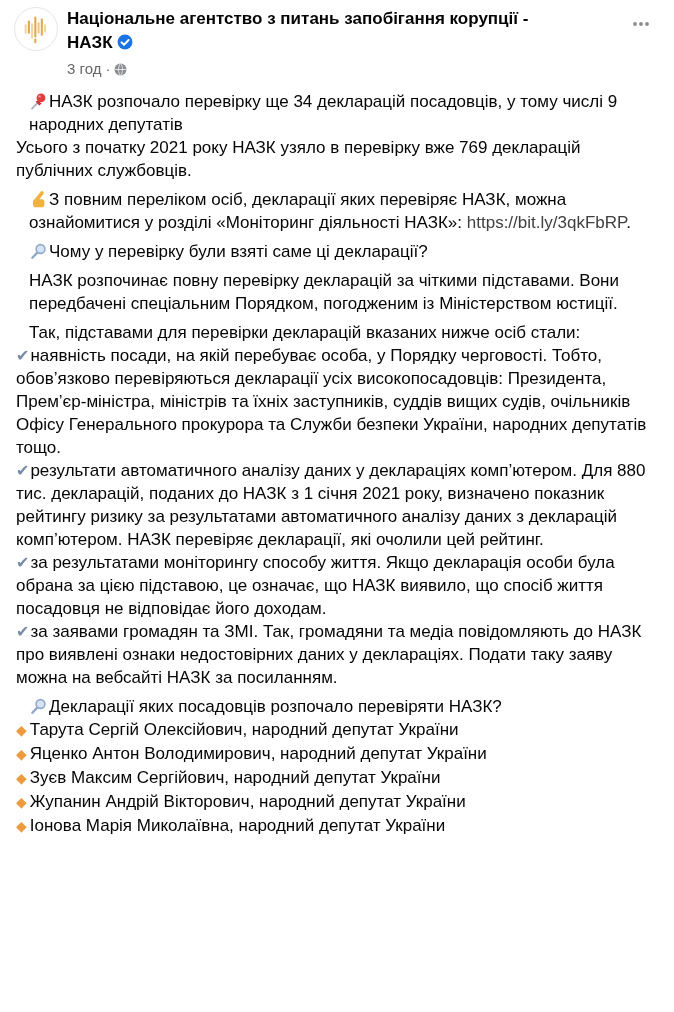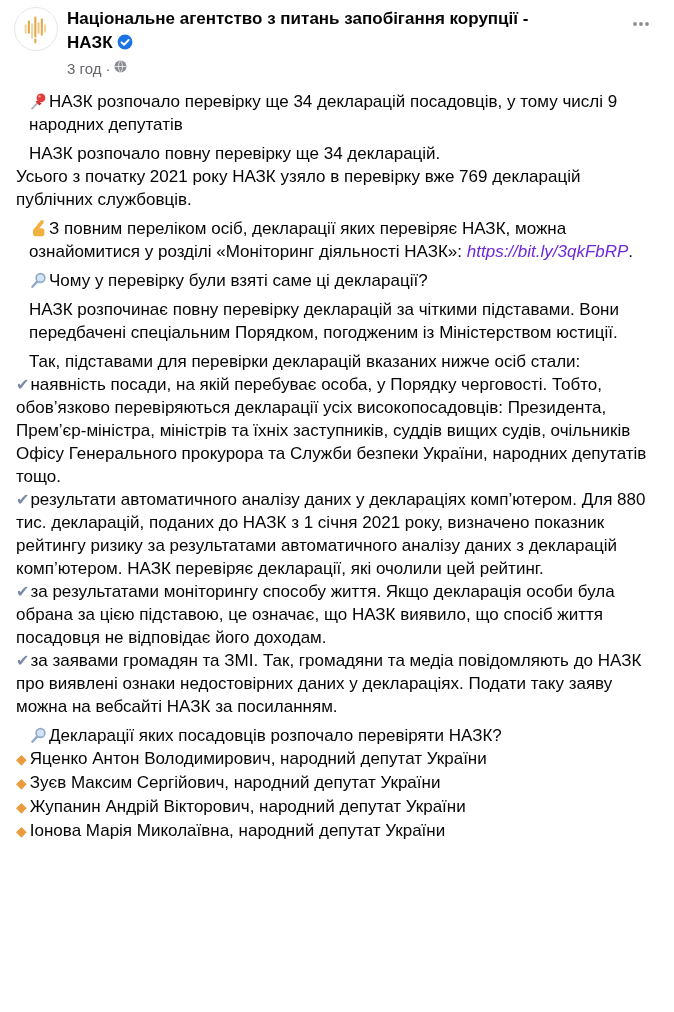--- a/index.html
+++ b/index.html
@@ -15,21 +15,21 @@
     background:#fff;flex:0 0 auto;display:flex;align-items:center;justify-content:center;
     cursor:pointer;
   }
   .header-text{margin-left:9px;flex:1 1 auto;min-width:0;}
   .page-name{
     font-size:17px;font-weight:700;line-height:24px;color:#050505;cursor:pointer;
     max-width:560px;
   }
   .badge{display:inline-block;vertical-align:-2px;margin-left:4px;}
   .meta{
-    display:flex;gap:4px;margin-top:3px;
+    display:flex;align-items:center;gap:4px;margin-top:3px;
     font-size:15px;color:#65676b;line-height:18px;
   }
   .meta .dot{color:#65676b;}
   .more-btn{
     flex:0 0 auto;padding:4px 6px;margin-top:6px;cursor:pointer;border-radius:50%;
   }
   
   .post-body{padding:12px 16px 0 16px;font-size:17px;line-height:23px;color:#050505;}
   .tline{margin:0;}
   .tline.para{margin-top:6px;margin-left:13px;}
@@ -37,21 +37,21 @@
   .pic{display:inline-block;vertical-align:-4px;margin-right:1px;line-height:0;}
   .pic svg{display:inline-block;}
   .ck{
     color:#7a8ba6;font-family:"DejaVu Sans",sans-serif;font-size:16px;
     margin-right:1px;font-weight:700;
   }
   .dm{
     color:#ec9b3d;font-family:"DejaVu Sans",sans-serif;font-size:14px;
     margin-right:3px;
   }
-  a.plink{color:#6d28d9;text-decoration:none;cursor:pointer;font-style:italic;}
+  a.plink{color:#404040;text-decoration:none;cursor:pointer;}
 </style>
 </head>
 <body>
 
 <div class="screen">
 
   <div class="header">
 
     <div class="avatar">
       <span style="line-height:0;">
@@ -99,39 +99,39 @@
     </div>
   </div>
 
   <div class="post-body" id="post-body">
       <div class="tline para"><span class="pic"><svg width="19" height="19" viewBox="0 0 19 19">
             <line x1="8.4" y1="11.2" x2="3" y2="16.6" stroke="#a9aeb6" stroke-width="1.7" stroke-linecap="round"></line>
             <path d="M8.8 8.4 L12.6 11.6 L10.2 13.4 L6.6 9.6 Z" fill="#cf3131"></path>
             <circle cx="12" cy="5.9" r="4.4" fill="#e33e3e"></circle>
             <circle cx="10.5" cy="4.4" r="1.2" fill="#f49a9a"></circle>
           </svg></span>НАЗК розпочало перевірку ще 34 декларацій посадовців, у тому числі 9 народних депутатів</div>
-      <div class="tline para">НАЗК розпочало повну перевірку ще 34 декларацій.</div>
       <div class="tline">Усього з початку 2021 року НАЗК узяло в перевірку вже 769 декларацій публічних службовців.</div>
       <div class="tline para"><span class="pic"><svg width="19" height="19" viewBox="0 0 19 19">
             <rect x="4" y="9.2" width="11.4" height="8" rx="2.8" fill="#f0b13e"></rect>
             <path d="M6.8 10.6 L13 3" stroke="#f0b13e" stroke-width="3.6" stroke-linecap="round"></path>
           </svg></span>З повним переліком осіб, декларації яких перевіряє НАЗК, можна ознайомитися у розділі «Моніторинг діяльності НАЗК»: <a class="plink" href="#">https://bit.ly/3qkFbRP</a>.</div>
       <div class="tline para"><span class="pic"><svg width="19" height="19" viewBox="0 0 19 19">
             <circle cx="11.5" cy="7" r="4.4" fill="#d4e4f6" stroke="#93a9c8" stroke-width="1.6"></circle>
             <line x1="8" y1="10.9" x2="3.4" y2="15.8" stroke="#93a9c8" stroke-width="2.4" stroke-linecap="round"></line>
           </svg></span>Чому у перевірку були взяті саме ці декларації?</div>
       <div class="tline para">НАЗК розпочинає повну перевірку декларацій за чіткими підставами. Вони передбачені спеціальним Порядком, погодженим із Міністерством юстиції.</div>
       <div class="tline para">Так, підставами для перевірки декларацій вказаних нижче осіб стали:</div>
       <div class="tline"><span class="" style="line-height: inherit;"><span class="ck">✔</span></span>наявність посади, на якій перебуває особа, у Порядку черговості. Тобто, обов’язково перевіряються декларації усіх високопосадовців: Президента, Прем’єр-міністра, міністрів та їхніх заступників, суддів вищих судів, очільників Офісу Генерального прокурора та Служби безпеки України, народних депутатів тощо.</div>
       <div class="tline"><span class="" style="line-height: inherit;"><span class="ck">✔</span></span>результати автоматичного аналізу даних у деклараціях комп’ютером. Для 880 тис. декларацій, поданих до НАЗК з 1 січня 2021 року, визначено показник рейтингу ризику за результатами автоматичного аналізу даних з декларацій комп’ютером. НАЗК перевіряє декларації, які очолили цей рейтинг.</div>
       <div class="tline"><span class="" style="line-height: inherit;"><span class="ck">✔</span></span>за результатами моніторингу способу життя. Якщо декларація особи була обрана за цією підставою, це означає, що НАЗК виявило, що спосіб життя посадовця не відповідає його доходам.</div>
       <div class="tline"><span class="" style="line-height: inherit;"><span class="ck">✔</span></span>за заявами громадян та ЗМІ. Так, громадяни та медіа повідомляють до НАЗК про виявлені ознаки недостовірних даних у деклараціях. Подати таку заяву можна на вебсайті НАЗК за посиланням.</div>
       <div class="tline para"><span class="pic"><svg width="19" height="19" viewBox="0 0 19 19">
             <circle cx="11.5" cy="7" r="4.4" fill="#d4e4f6" stroke="#93a9c8" stroke-width="1.6"></circle>
             <line x1="8" y1="10.9" x2="3.4" y2="15.8" stroke="#93a9c8" stroke-width="2.4" stroke-linecap="round"></line>
           </svg></span>Декларації яких посадовців розпочало перевіряти НАЗК?</div>
+      <div class="tline"><span class="" style="line-height: inherit;"><span class="dm">◆</span></span>Тарута Сергій Олексійович, народний депутат України</div>
       <div class="tline"><span class="" style="line-height: inherit;"><span class="dm">◆</span></span>Яценко Антон Володимирович, народний депутат України</div>
       <div class="tline"><span class="" style="line-height: inherit;"><span class="dm">◆</span></span>Зуєв Максим Сергійович, народний депутат України</div>
       <div class="tline"><span class="" style="line-height: inherit;"><span class="dm">◆</span></span>Жупанин Андрій Вікторович, народний депутат України</div>
       <div class="tline"><span class="" style="line-height: inherit;"><span class="dm">◆</span></span>Іонова Марія Миколаївна, народний депутат України</div>
     </div>
 
 </div>
 
 </body></html>

